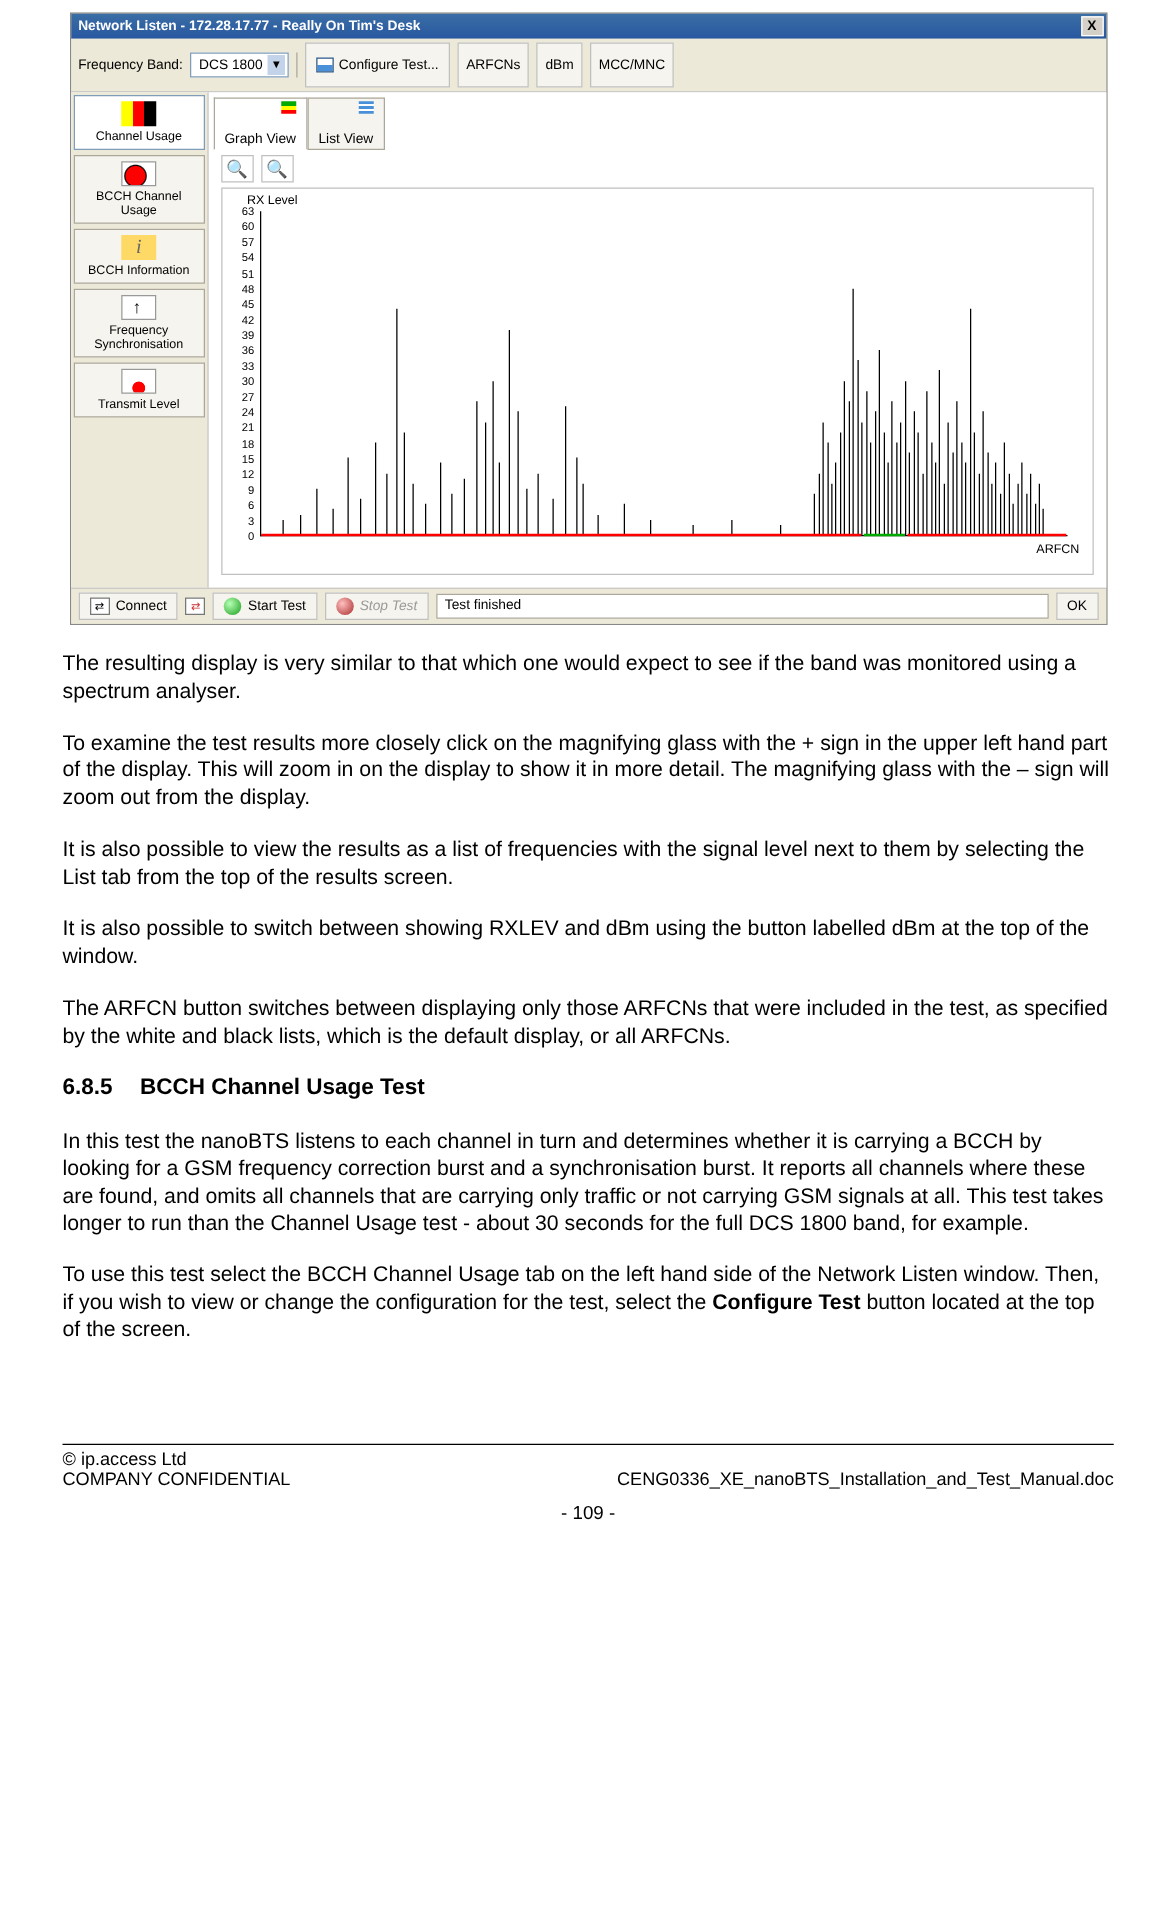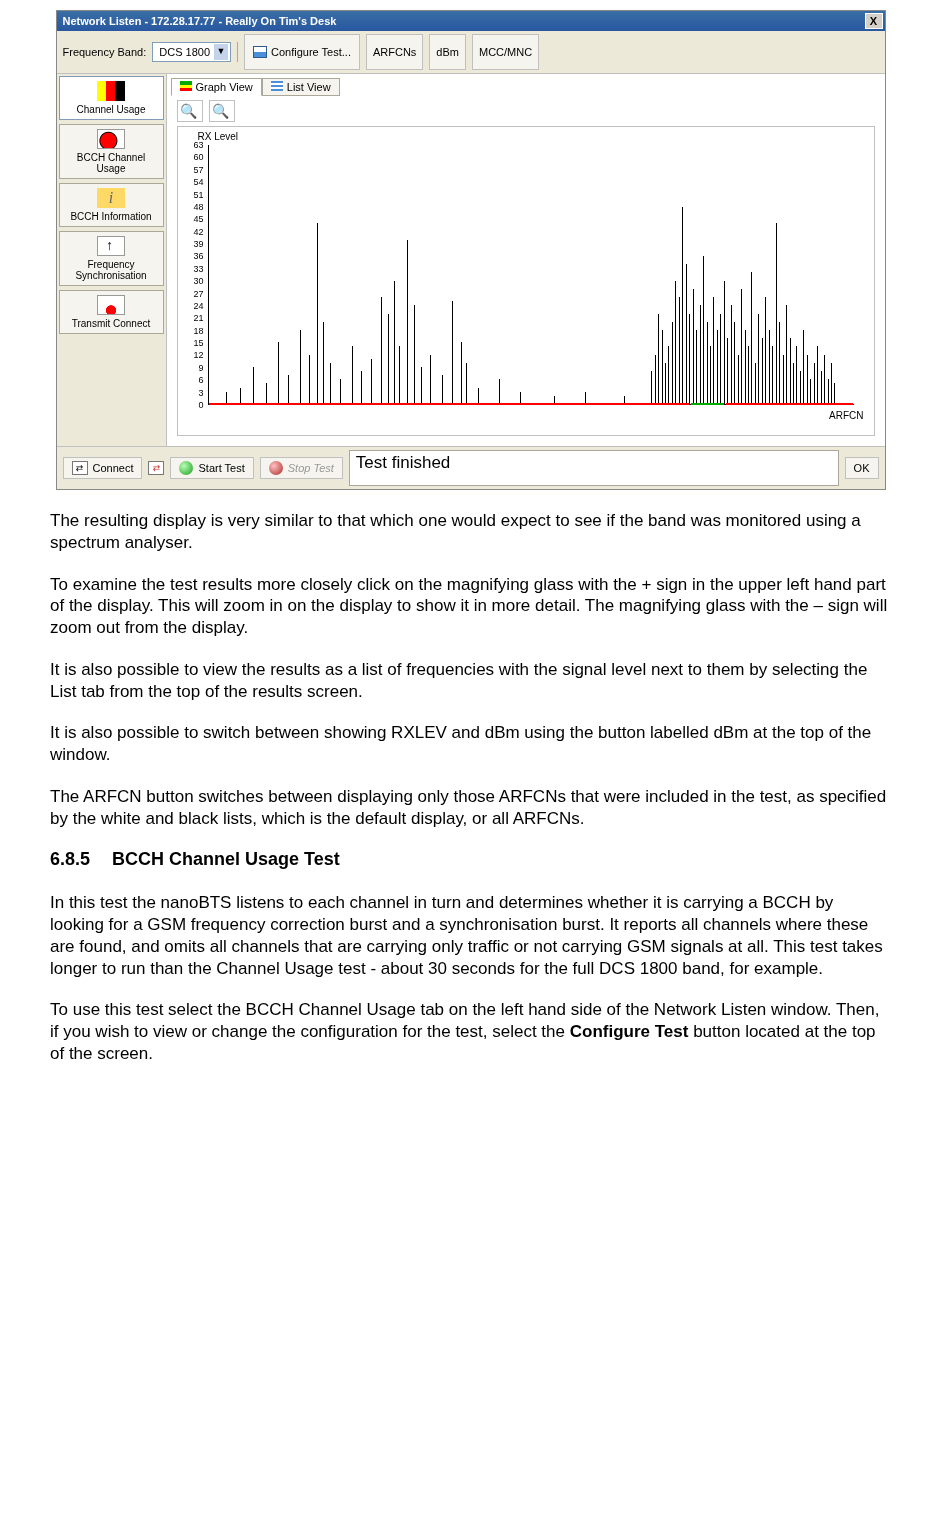--- a/index.html
+++ b/index.html
@@ -28,21 +28,21 @@
 .tabicon { width: 28px; height: 20px; }
 .usage-icon { background: linear-gradient(to right, #ff0 33%, #f00 33% 66%, #000 66%); }
 .bcch-icon { background: radial-gradient(circle at 40% 60%, #f00 40%, #000 45%, transparent 50%), #fff; border: 1px solid #999; }
 .info-icon { background: #ffd966; font-style: italic; font-family: serif; font-size: 16px; line-height: 20px; color: #666; }
 .freq-icon { background: #fff; border: 1px solid #999; position: relative; }
 .freq-icon::after { content: "↑"; position: absolute; left: 8px; top: 0; font-size: 14px; }
 .beacon-icon { background: radial-gradient(circle at 50% 80%, #f00 25%, transparent 28%), #fff; border: 1px solid #999; }
 
 .rightpane { flex: 1; background: #fff; padding: 4px; position: relative; }
 .viewtabs { display: flex; gap: 0; margin-bottom: 4px; }
-.vtab { border: 1px solid #aca899; background: #f5f4ee; padding: 2px 8px; font-size: 11px; display: flex; align-items: flex-start; gap: 4px; cursor: default; }
+.vtab { border: 1px solid #aca899; background: #f5f4ee; padding: 2px 8px; font-size: 11px; display: flex; align-items: flex-end; gap: 14px; cursor: default; flex-direction: column; }
 .vtab.active { background: #fff; border-bottom: 1px solid #fff; }
 .gicon { width: 12px; height: 10px; background: linear-gradient(to top, #f00 30%, #ff0 30% 60%, #0a0 60%); }
 .licon { width: 12px; height: 10px; background: repeating-linear-gradient(#4a90d9 0 2px, #fff 2px 4px); }
 .zoomrow { display: flex; gap: 6px; margin-bottom: 4px; padding-left: 6px; }
 .zbtn { width: 26px; height: 22px; border: 1px solid #c0c0c0; background: #fff; text-align: center; line-height: 20px; font-size: 14px; cursor: default; }
 
 .chart-box { border: 1px solid #c0c0c0; background: #fff; height: 310px; margin: 2px 6px 6px 6px; position: relative; }
 .chart-title { position: absolute; top: 4px; left: 20px; font-size: 10px; }
 .yaxis { position: absolute; left: 4px; top: 18px; bottom: 30px; width: 22px; }
 .ytick { position: absolute; right: 0; font-size: 9px; text-align: right; width: 22px; }
@@ -50,21 +50,21 @@
 .xaxis-label { position: absolute; right: 10px; bottom: 14px; font-size: 10px; margin-top: 40px; }
 .bar { position: absolute; bottom: 0; width: 1px; background: #000; }
 .baseline-seg { position: absolute; bottom: -1px; height: 2px; }
 
 .bottombar { display: flex; align-items: center; gap: 6px; padding: 3px 6px; background: #ece9d8; border-top: 1px solid #c0c0c0; }
 .bbtn { display: inline-flex; align-items: center; gap: 5px; border: 1px solid #c0c0c0; background: #f5f4ee; padding: 2px 8px; font-size: 11px; height: 22px; cursor: default; }
 .bbtn.disabled { color: #999; font-style: italic; }
 .orb { width: 14px; height: 14px; border-radius: 50%; }
 .orb.green { background: radial-gradient(circle at 35% 35%, #b6ffb6, #1a9c1a); }
 .orb.red { background: radial-gradient(circle at 35% 35%, #ffc0c0, #aa2a2a); }
-.statusfield { flex: 1; border: 1px solid #aca899; background: #fff; height: 36px; padding: 2px 6px; font-size: 17px; }
+.statusfield { flex: 1; border: 1px solid #aca899; background: #fff; height: 20px; padding: 2px 6px; font-size: 11px; }
 .connicon { width: 16px; height: 14px; border: 1px solid #777; background: #fff; font-size: 9px; text-align: center; line-height: 12px; }
 
 .caption { text-align: center; font-weight: bold; font-size: 16px; margin: 14px 0 28px 0; }
 .bodytext p { font-size: 17px; line-height: 1.28; margin-bottom: 20px; }
 h3 { font-size: 18px; font-weight: bold; margin: 8px 0 22px 0; }
 h3 .secnum { display: inline-block; width: 62px; }
 .footer { border-top: 1px solid #000; margin-top: 80px; padding-top: 4px; font-size: 14.5px; }
 .footer-row { display: flex; justify-content: space-between; }
 .pagenum { text-align: center; font-size: 15px; margin-top: 10px; }
 b.cfg { font-weight: bold; }
@@ -110,21 +110,21 @@
       <div class="lefttab">
         <div class="tabicon info-icon">i</div>
         <span>BCCH Information</span>
       </div>
       <div class="lefttab">
         <div class="tabicon freq-icon"></div>
         <span>Frequency Synchronisation</span>
       </div>
       <div class="lefttab">
         <div class="tabicon beacon-icon"></div>
-        <span>Transmit Connect</span>
+        <span>Transmit Level</span>
       </div>
     </div>
 
     <div class="rightpane">
       <div class="viewtabs">
         <div class="vtab active">
           <span class="gicon"></span>
           <span>Graph View</span>
         </div>
         <div class="vtab">
@@ -290,14 +290,22 @@
   <h3>
     <span class="secnum">6.8.5</span><span>BCCH Channel Usage Test</span>
   </h3>
 
   <p>In this test the nanoBTS listens to each channel in turn and determines whether it is carrying a BCCH by looking for a GSM frequency correction burst and a synchronisation burst. It reports all channels where these are found, and omits all channels that are carrying only traffic or not carrying GSM signals at all. This test takes longer to run than the Channel Usage test - about 30 seconds for the full DCS 1800 band, for example.</p>
   <p>
     <span>To use this test select the BCCH Channel Usage tab on the left hand side of the Network Listen window. Then, if you wish to view or change the configuration for the test, select the </span><b class="cfg">Configure Test</b><span> button located at the top of the screen.</span>
   </p>
 </div>
 
-
+<div class="footer">
+  <div>© ip.access Ltd</div>
+  <div class="footer-row">
+    <span>COMPANY CONFIDENTIAL</span>
+    <span>CENG0336_XE_nanoBTS_Installation_and_Test_Manual.doc</span>
+  </div>
+  <div class="pagenum">- 109 -</div>
 </div>
 
+</div>
+
 </body></html>

